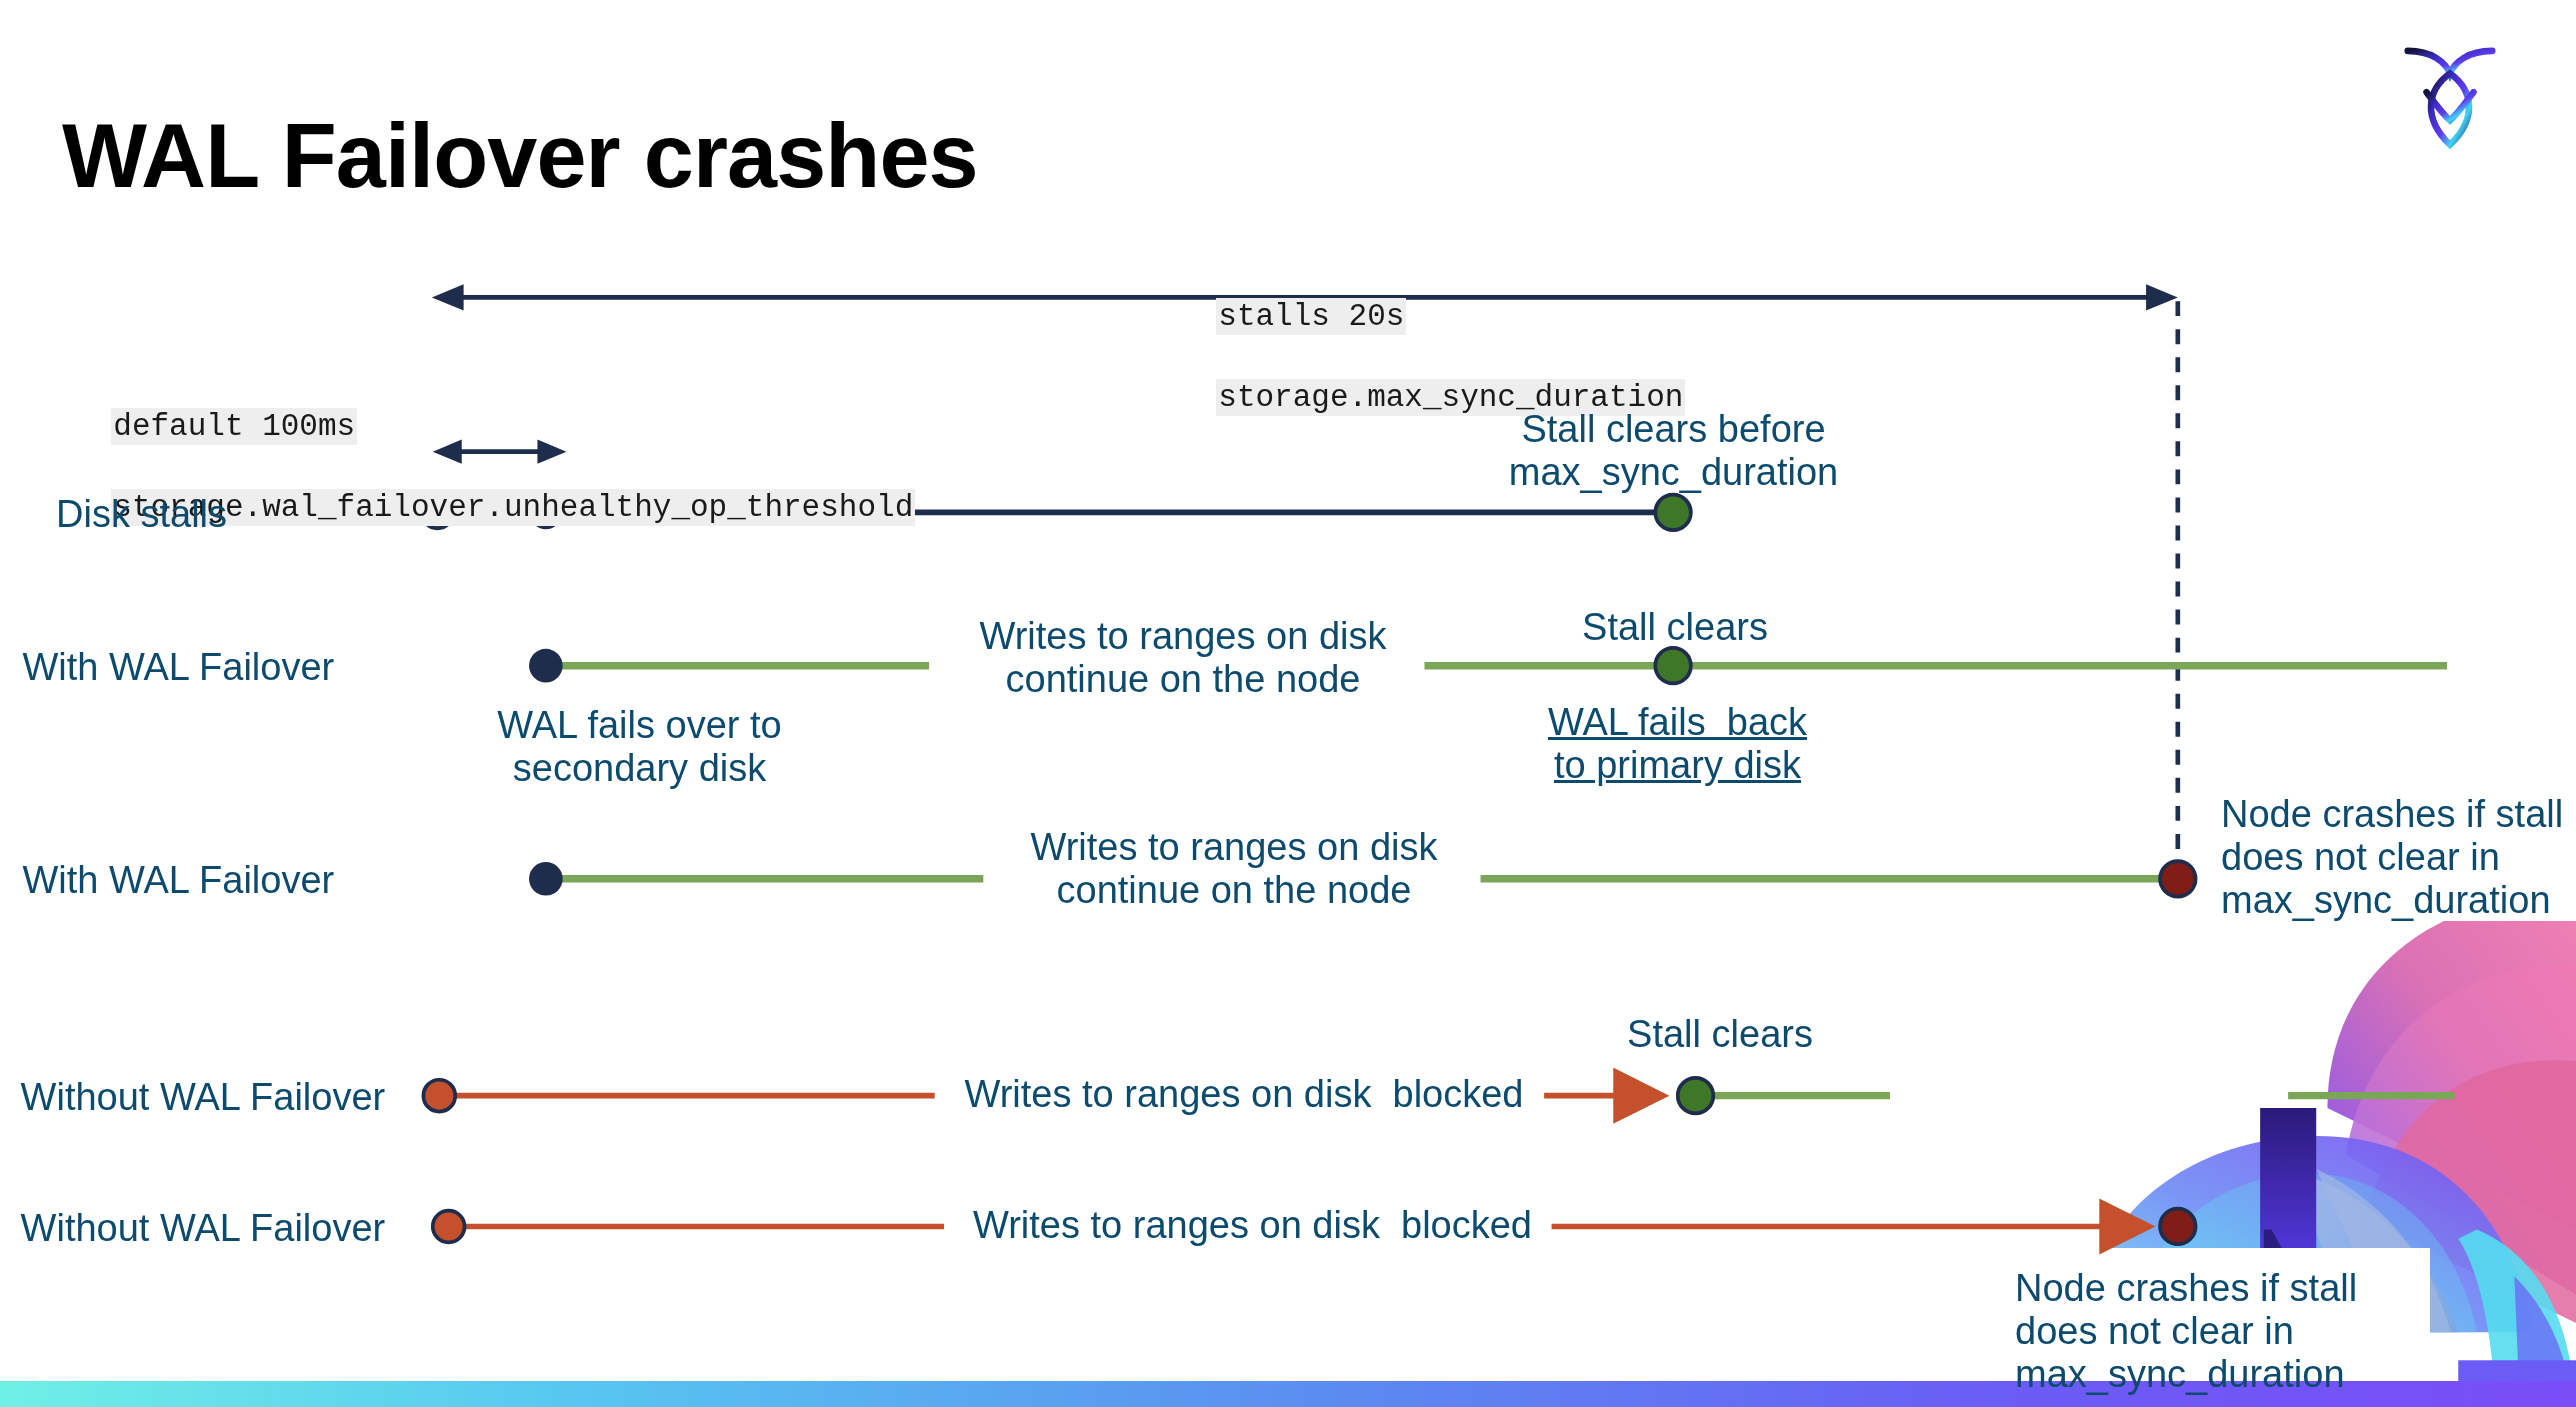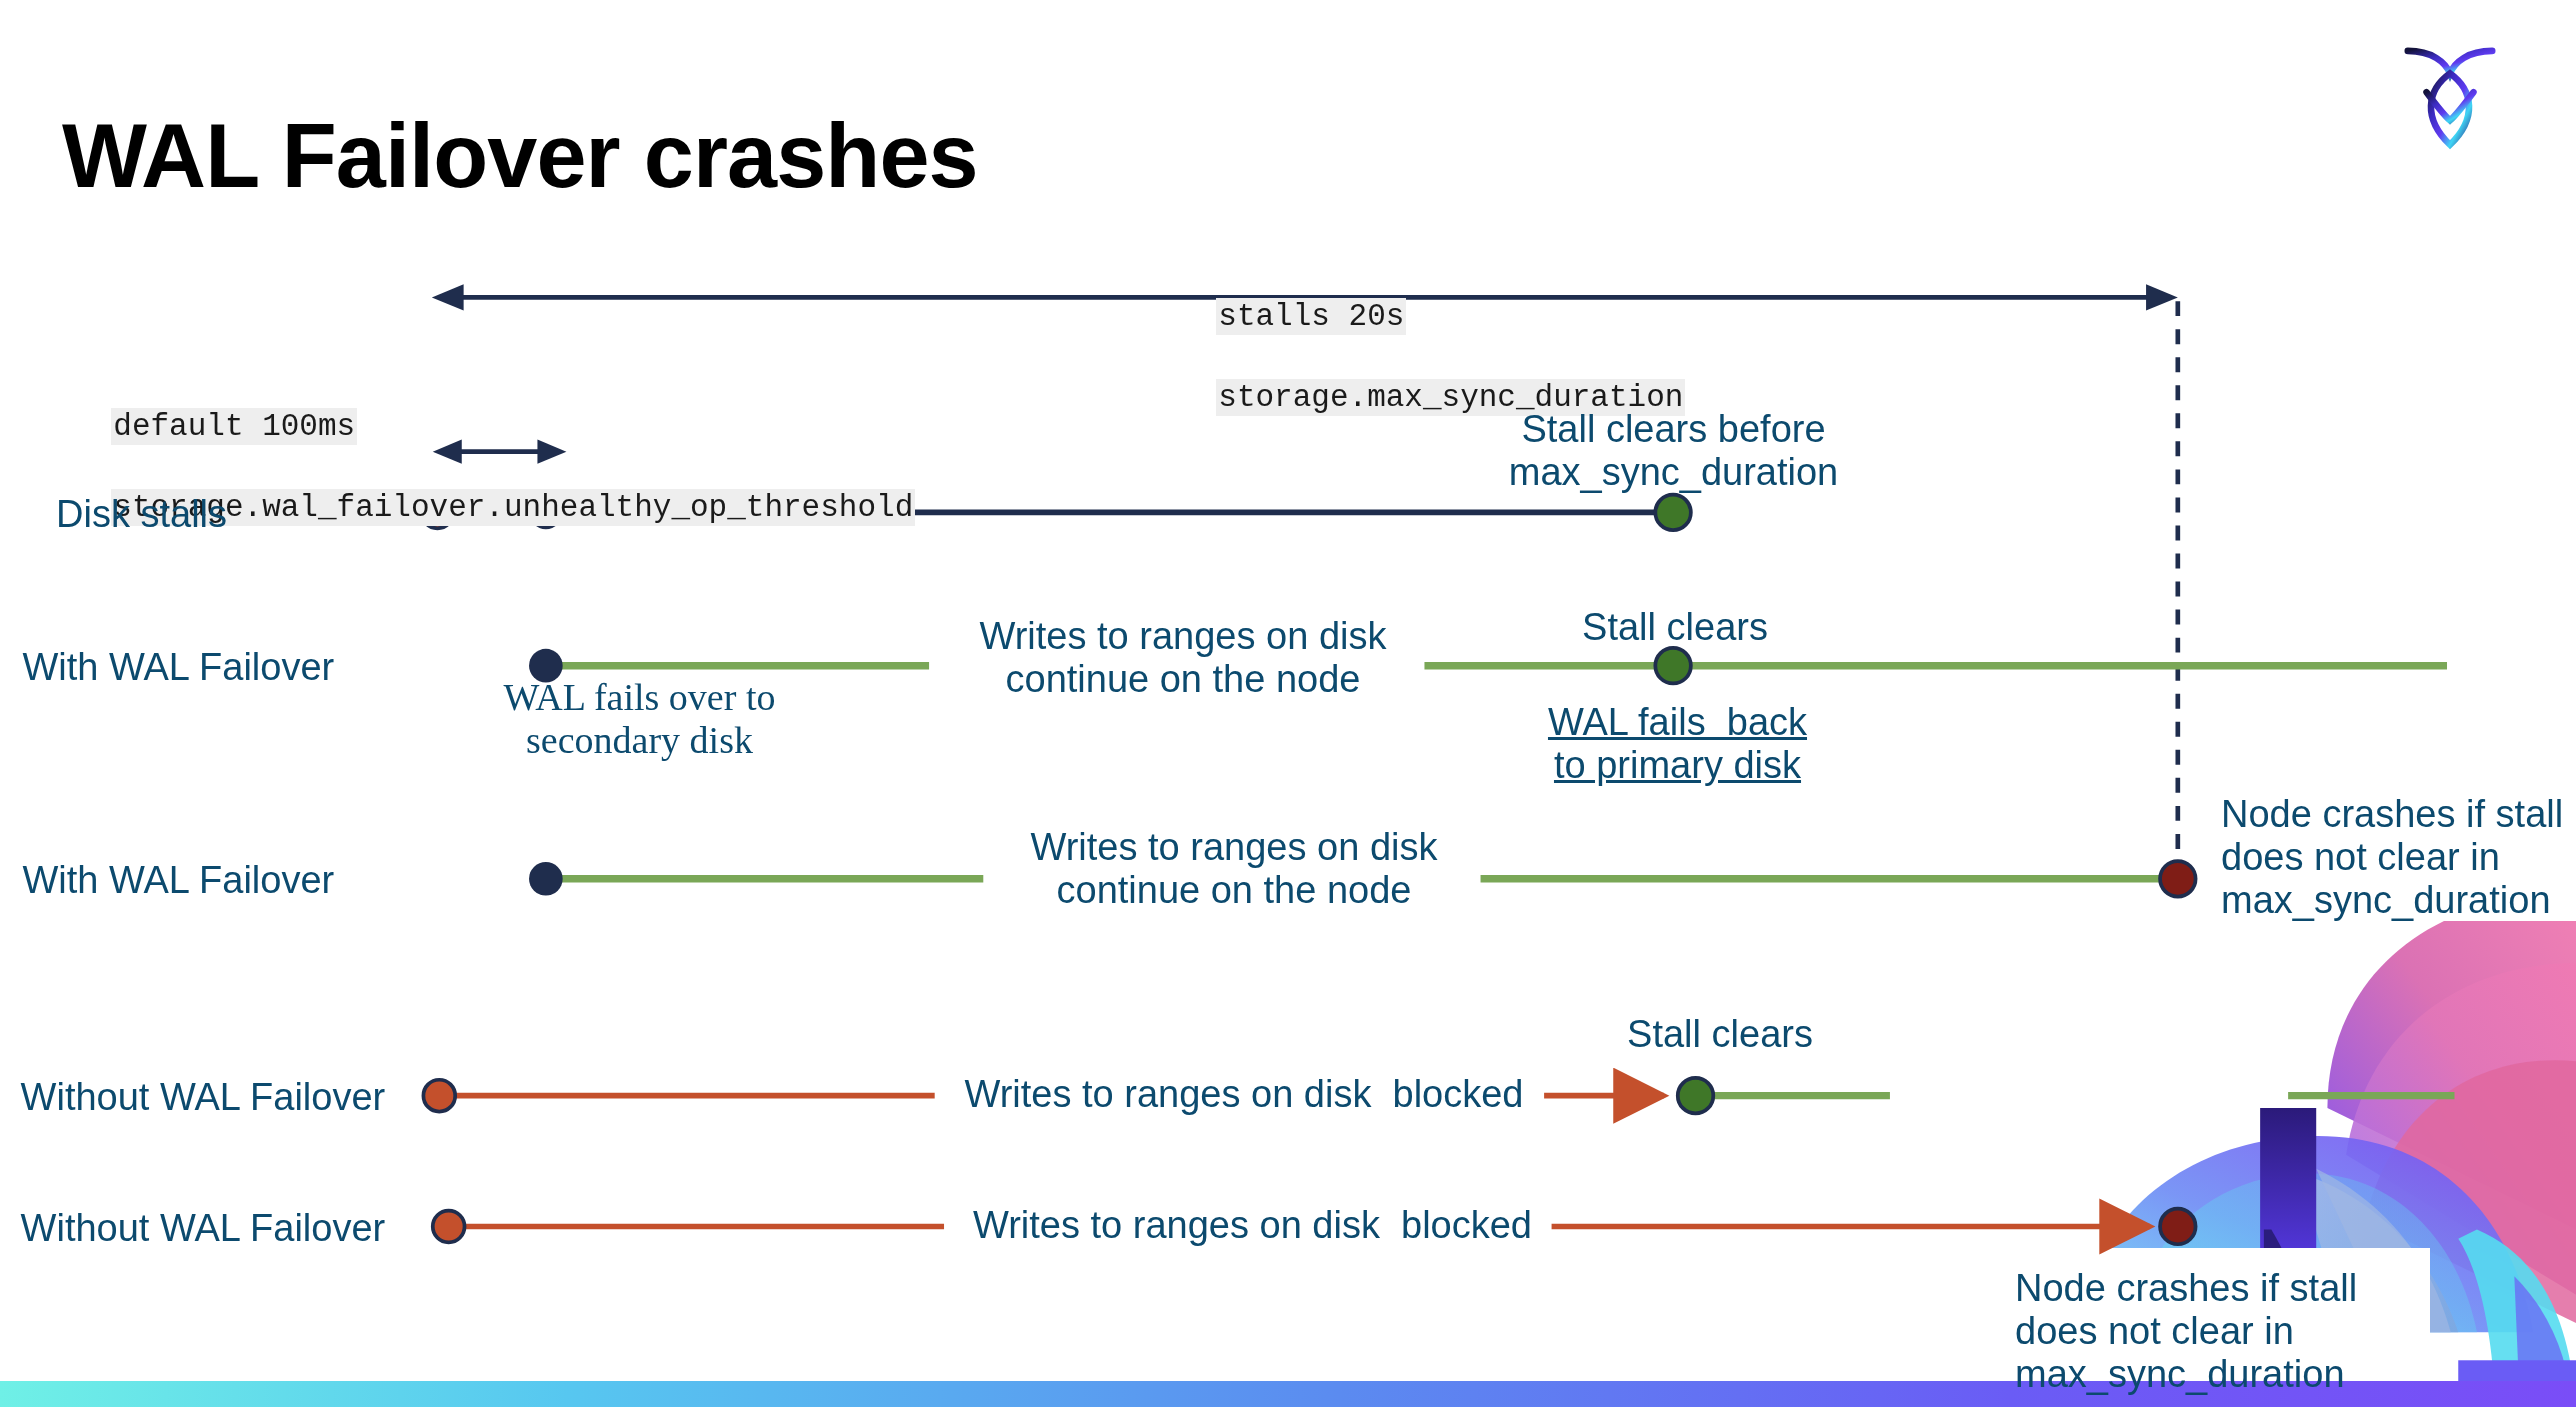--- a/index.html
+++ b/index.html
@@ -212,21 +212,21 @@
   <div class="txt" style="left:20.6px;top:1207px;">Without WAL Failover</div>
 
   <div class="txt c" style="left:1477px;top:408px;width:393px;">Stall clears before
 max_sync_duration</div>
 
   <div class="txt c" style="left:940px;top:615px;width:486px;">Writes to ranges on disk
 continue on the node</div>
 
   <div class="txt c" style="left:1529px;top:606px;width:292px;">Stall clears</div>
 
-  <div class="txt c" style="left:443px;top:676px;width:393px;font-family:Liberation Serif, serif;">WAL fails over to
+  <div class="txt c" style="left:443px;top:704px;width:393px;">WAL fails over to
 secondary disk</div>
 
   <div class="txt c" style="left:1496px;top:701px;width:363px;text-decoration:underline;">WAL fails  back
 to primary disk</div>
 
   <div class="txt c" style="left:991px;top:826px;width:486px;">Writes to ranges on disk
 continue on the node</div>
 
   <div class="txt" style="left:2221px;top:793px;width:355px;">Node crashes if stall
 does not clear in

